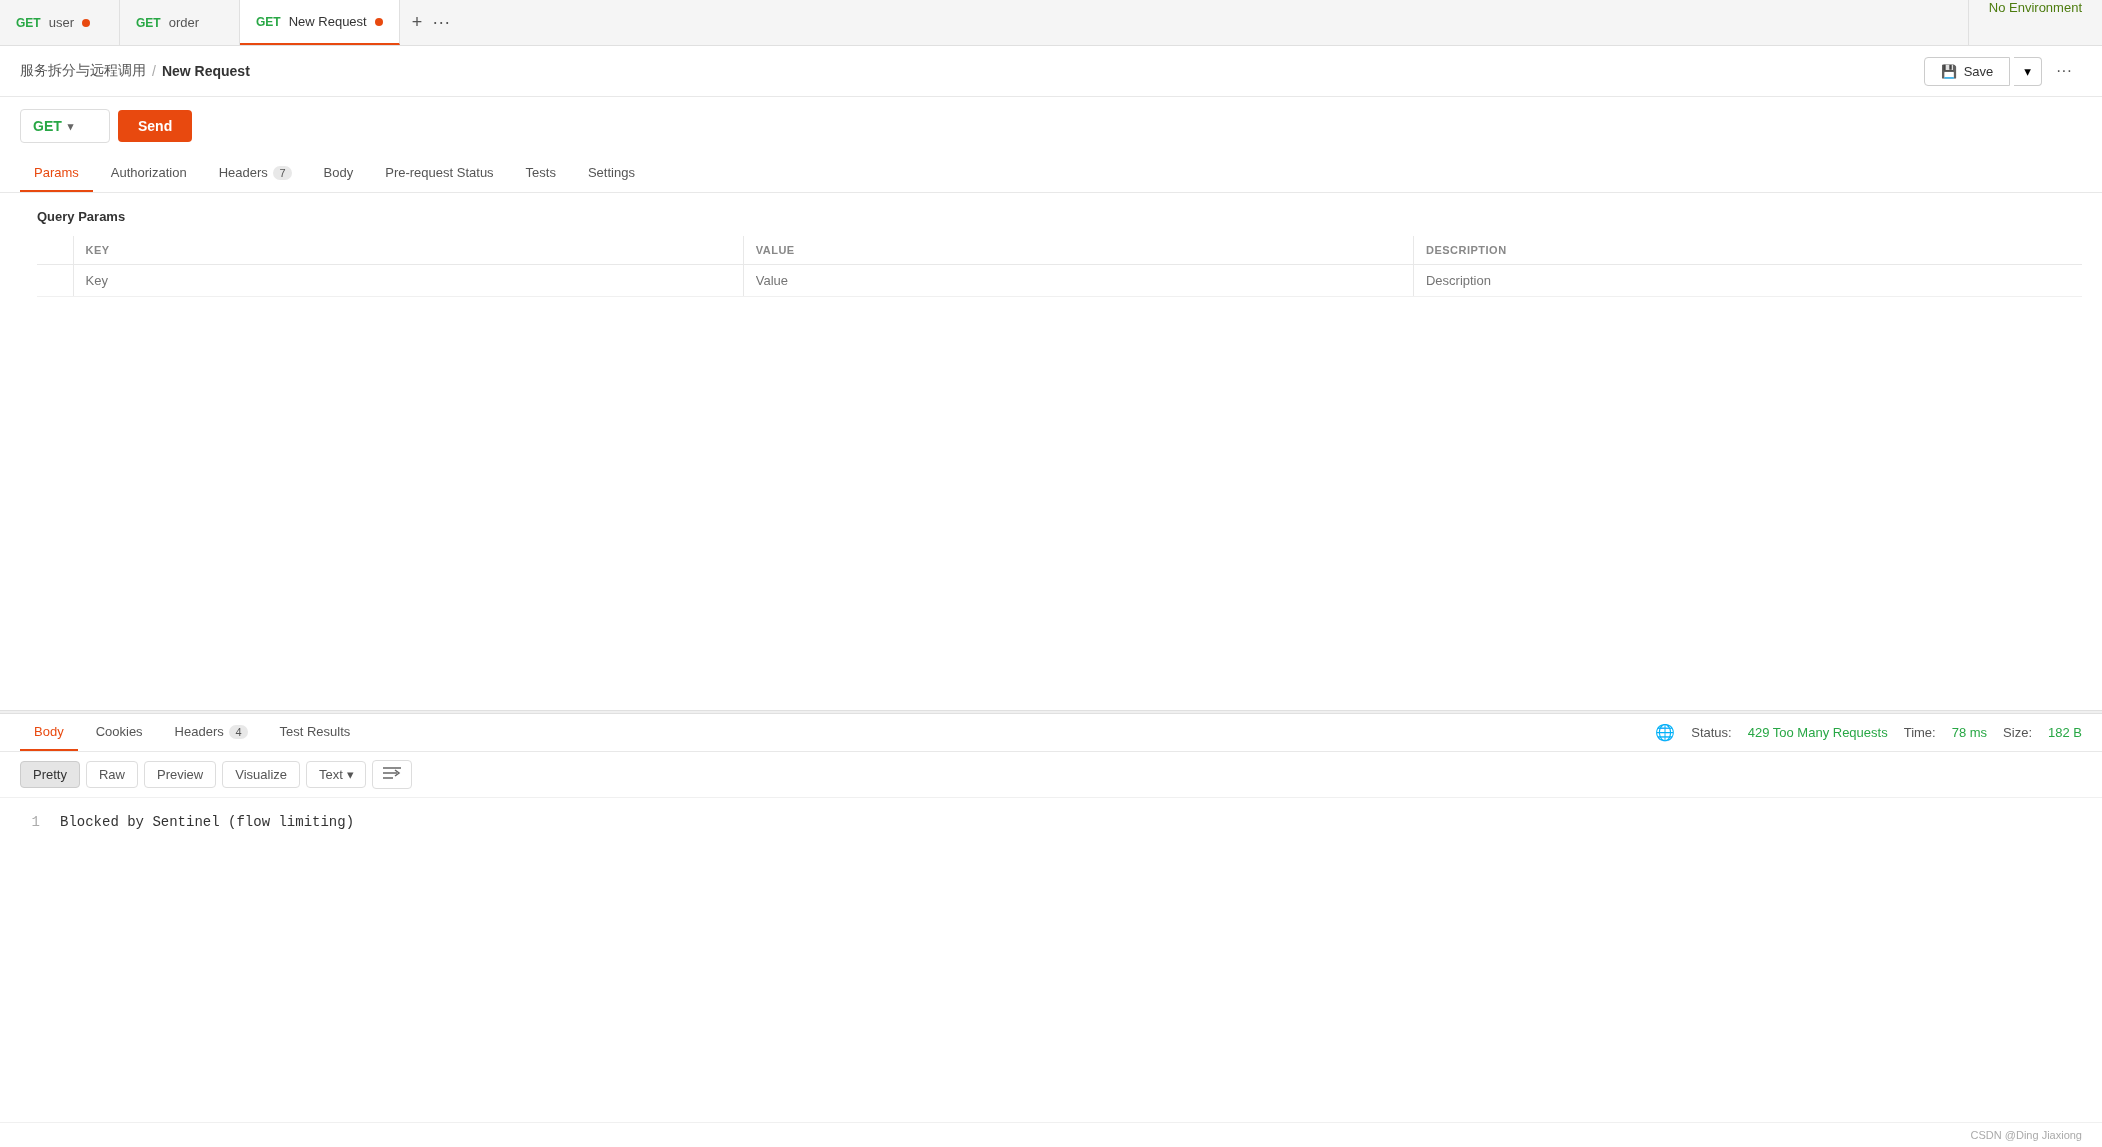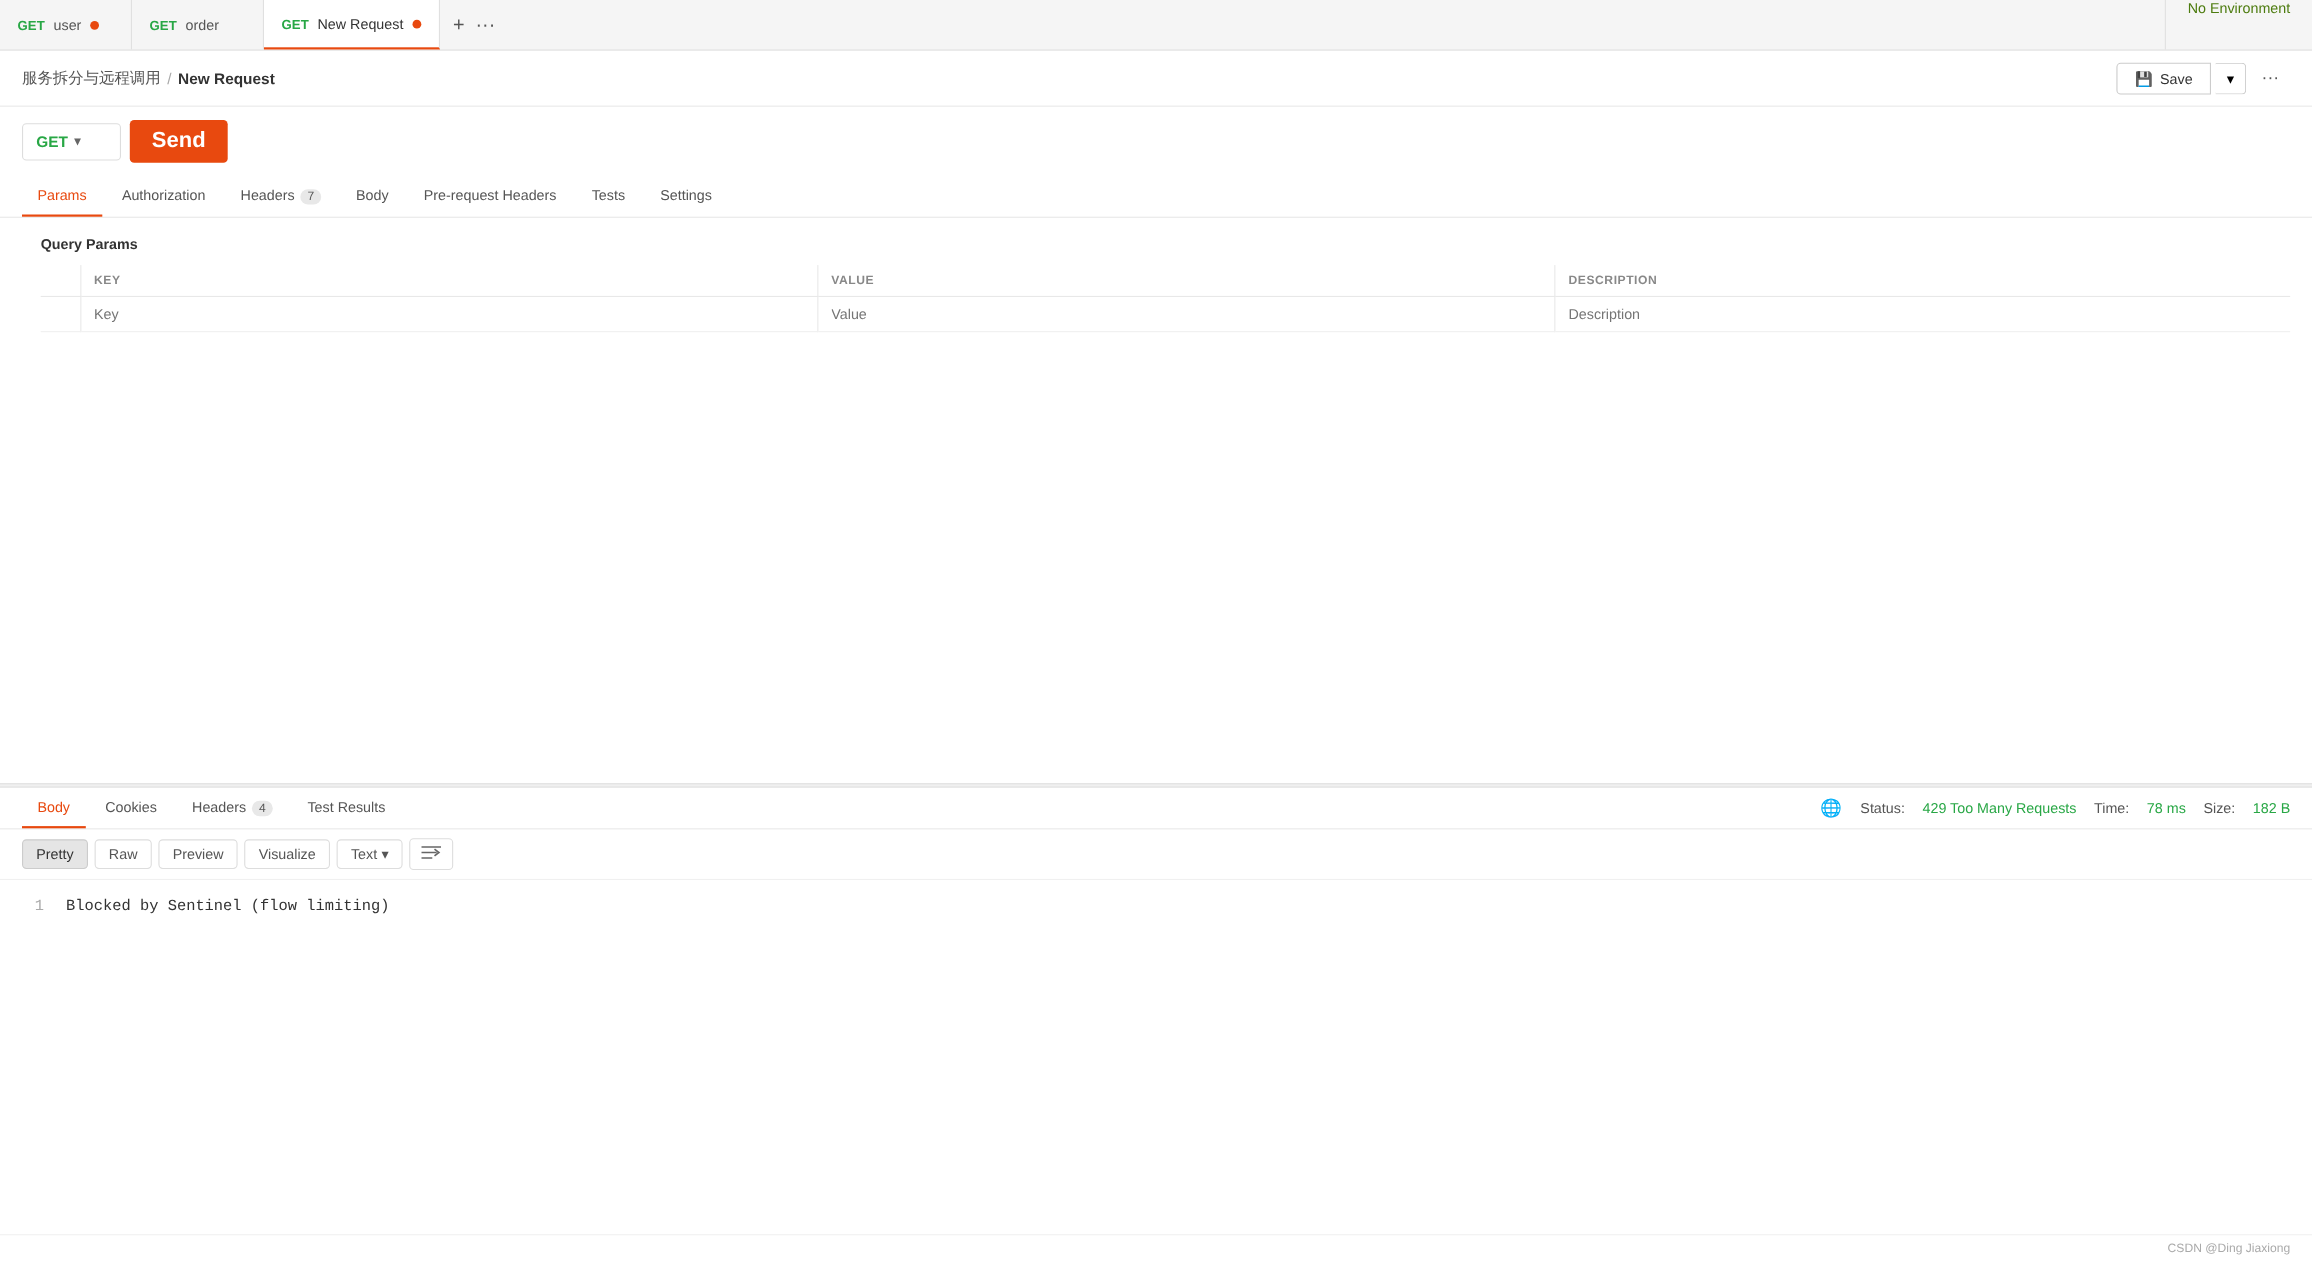--- a/index.html
+++ b/index.html
@@ -34,21 +34,21 @@
 
     
     .url-bar { display: flex; align-items: center; padding: 12px 20px; gap: 8px; flex-shrink: 0; }
     .method-dropdown {
       display: flex; align-items: center; gap: 6px; padding: 8px 12px; border: 1px solid #ddd; border-radius: 4px; cursor: pointer; background: #fff; font-weight: 700; color: #28a745; font-size: 14px; min-width: 90px;
     }
     .method-dropdown .chevron { color: #666; font-size: 11px; }
     .url-input {
       flex: 1; padding: 8px 12px; border: 1px solid #ddd; border-radius: 4px; font-size: 14px; outline: none; color: #333;
     }
-    .send-btn { padding: 8px 20px; background: #e8490f; color: #fff; border: none; border-radius: 4px; cursor: pointer; font-size: 20px; font-weight: 600; }
+    .send-btn { padding: 8px 20px; background: #e8490f; color: #fff; border: none; border-radius: 4px; cursor: pointer; font-size: 14px; font-weight: 600; }
 
     
     .req-tabs { display: flex; align-items: center; padding: 0 20px; border-bottom: 1px solid #e8e8e8; gap: 4px; flex-shrink: 0; }
     .req-tab { padding: 10px 14px; cursor: pointer; font-size: 13px; color: #555; border-bottom: 2px solid transparent; }
     .req-tab.active { color: #e8490f; border-bottom: 2px solid #e8490f; font-weight: 500; }
     .req-tab .badge { background: #e8e8e8; color: #555; border-radius: 10px; padding: 1px 6px; font-size: 11px; margin-left: 2px; }
 
     
     .query-section { padding: 16px 20px 4px; flex-shrink: 0; margin-left: 17px; }
     .section-title { font-weight: 600; font-size: 13px; color: #333; margin-bottom: 12px; }
@@ -158,21 +158,21 @@
     <span>Authorization</span>
   </div>
   <div class="req-tab">
     <span>Headers</span>
     <span class="badge">7</span>
   </div>
   <div class="req-tab">
     <span>Body</span>
   </div>
   <div class="req-tab">
-    <span>Pre-request Headers</span>
+    <span>Pre-request Status</span>
   </div>
   <div class="req-tab">
     <span>Tests</span>
   </div>
   <div class="req-tab">
     <span>Settings</span>
   </div>
 </div>
 
 <div class="query-section">

